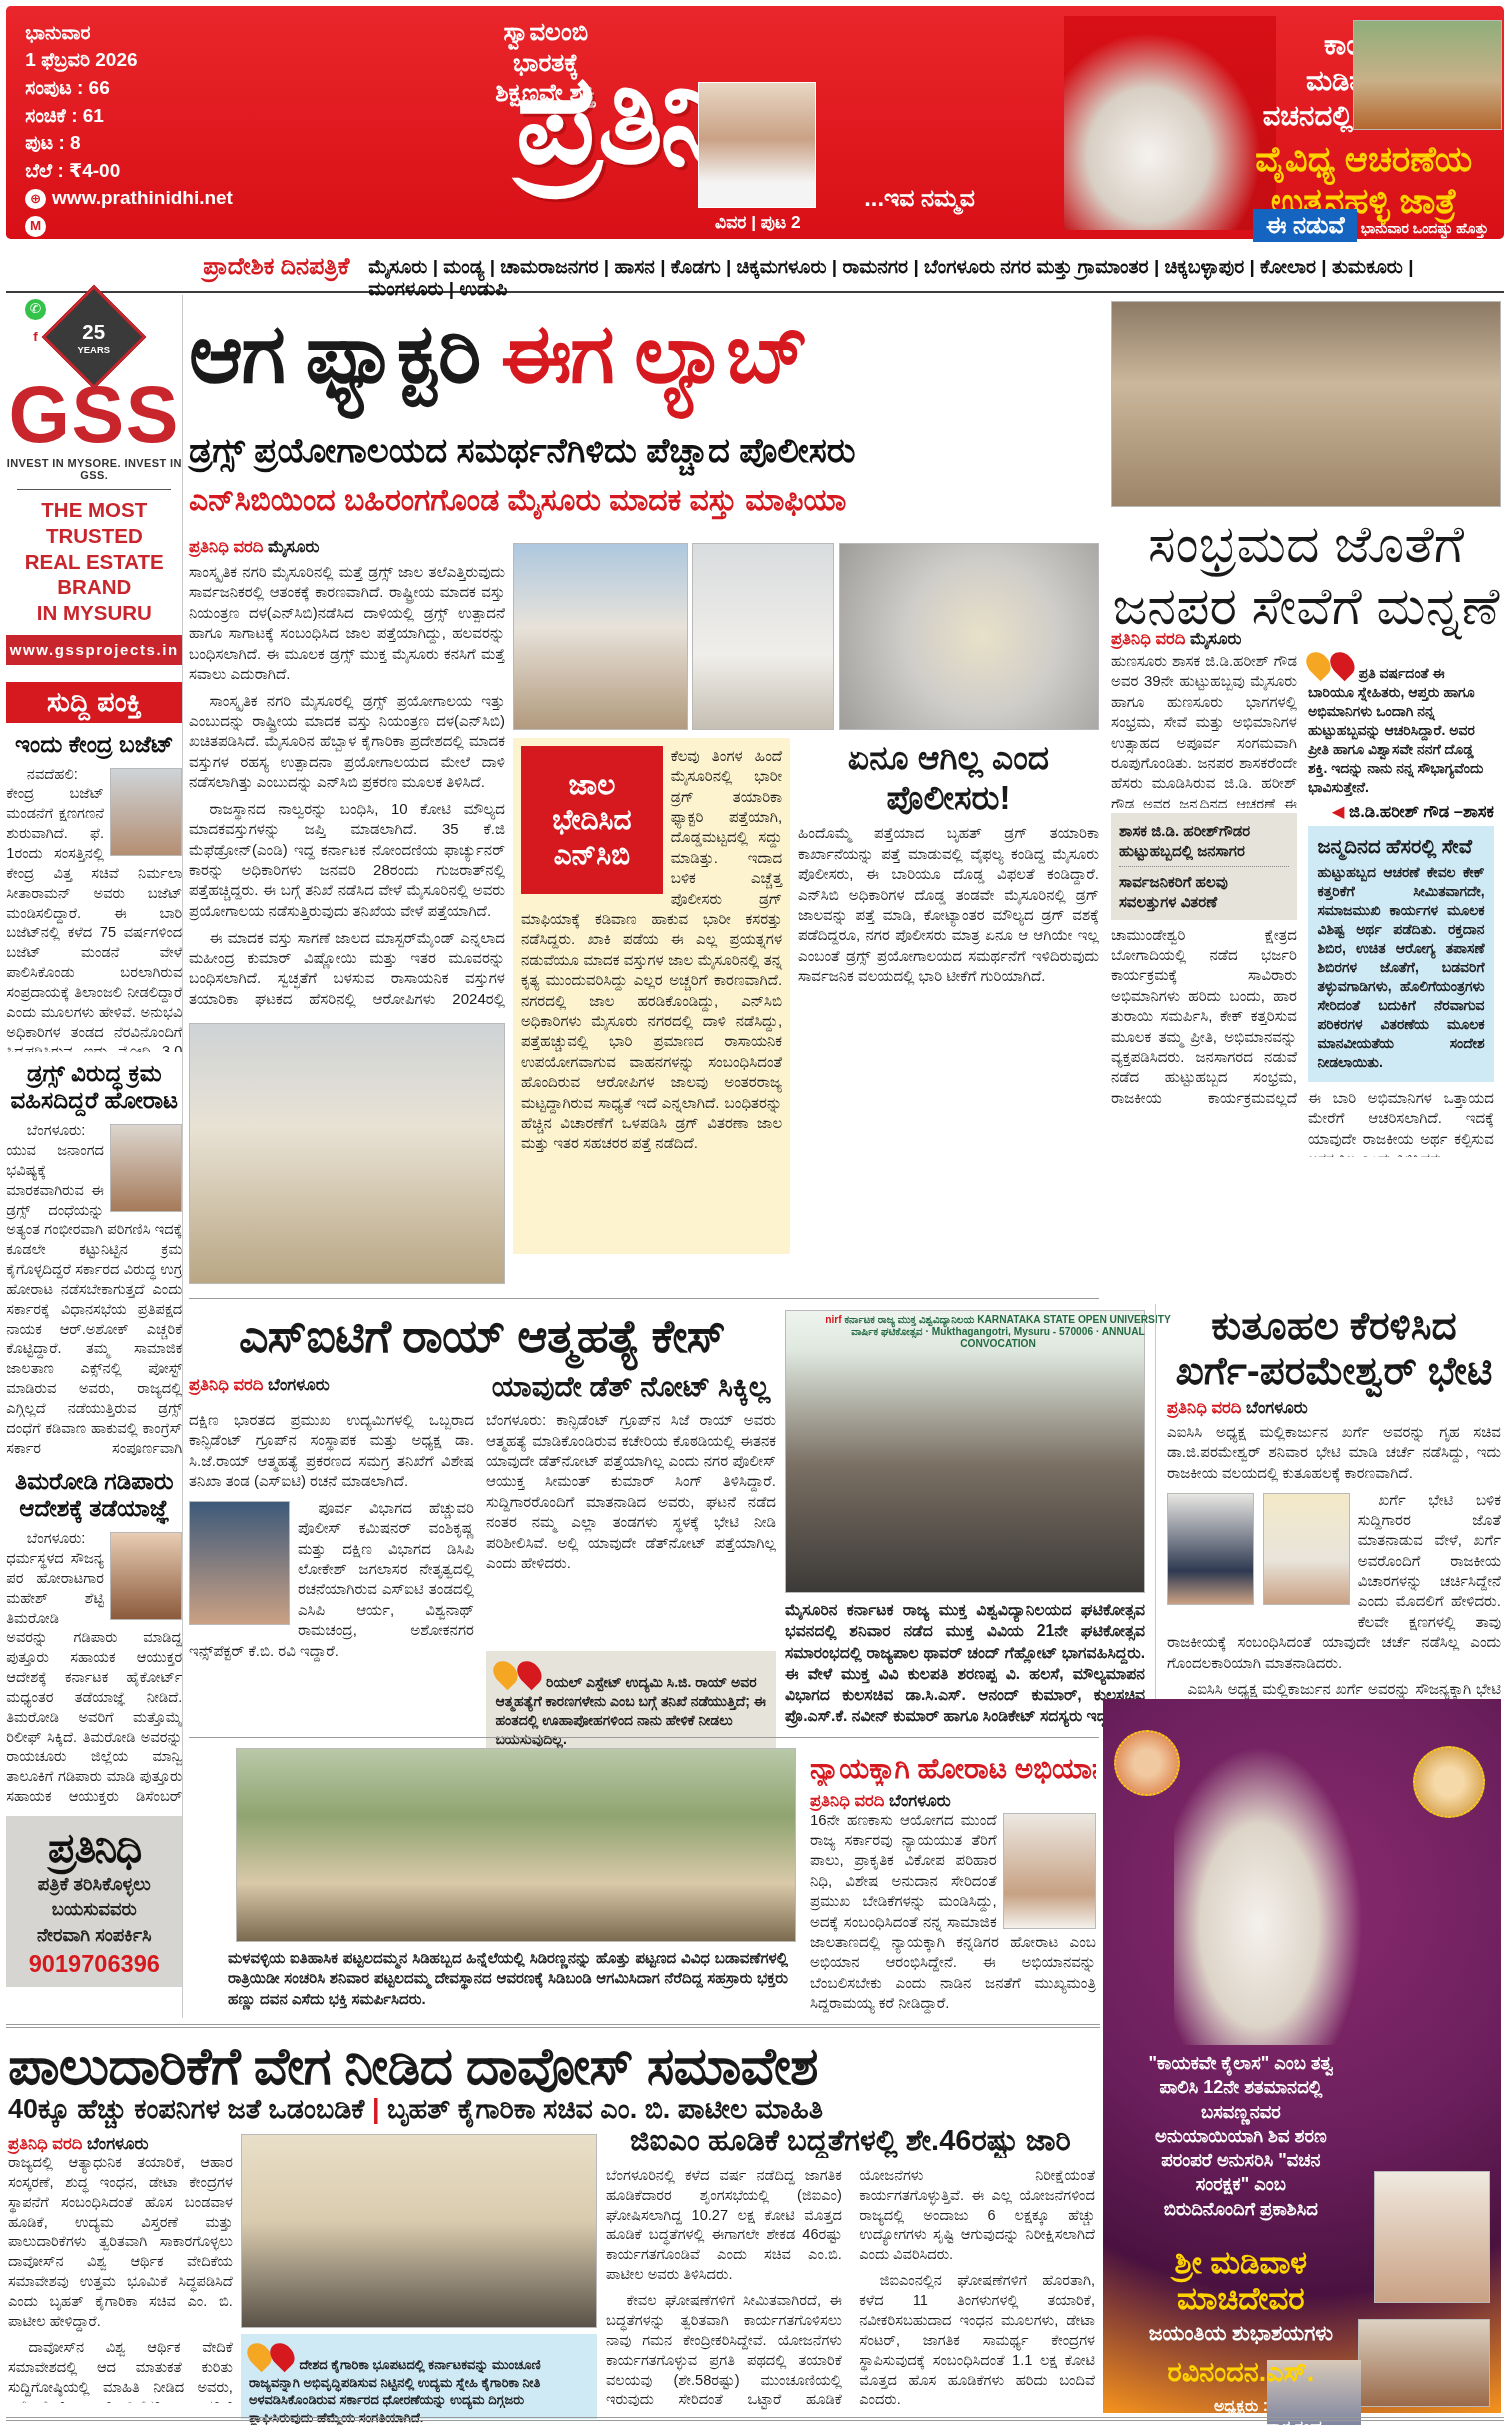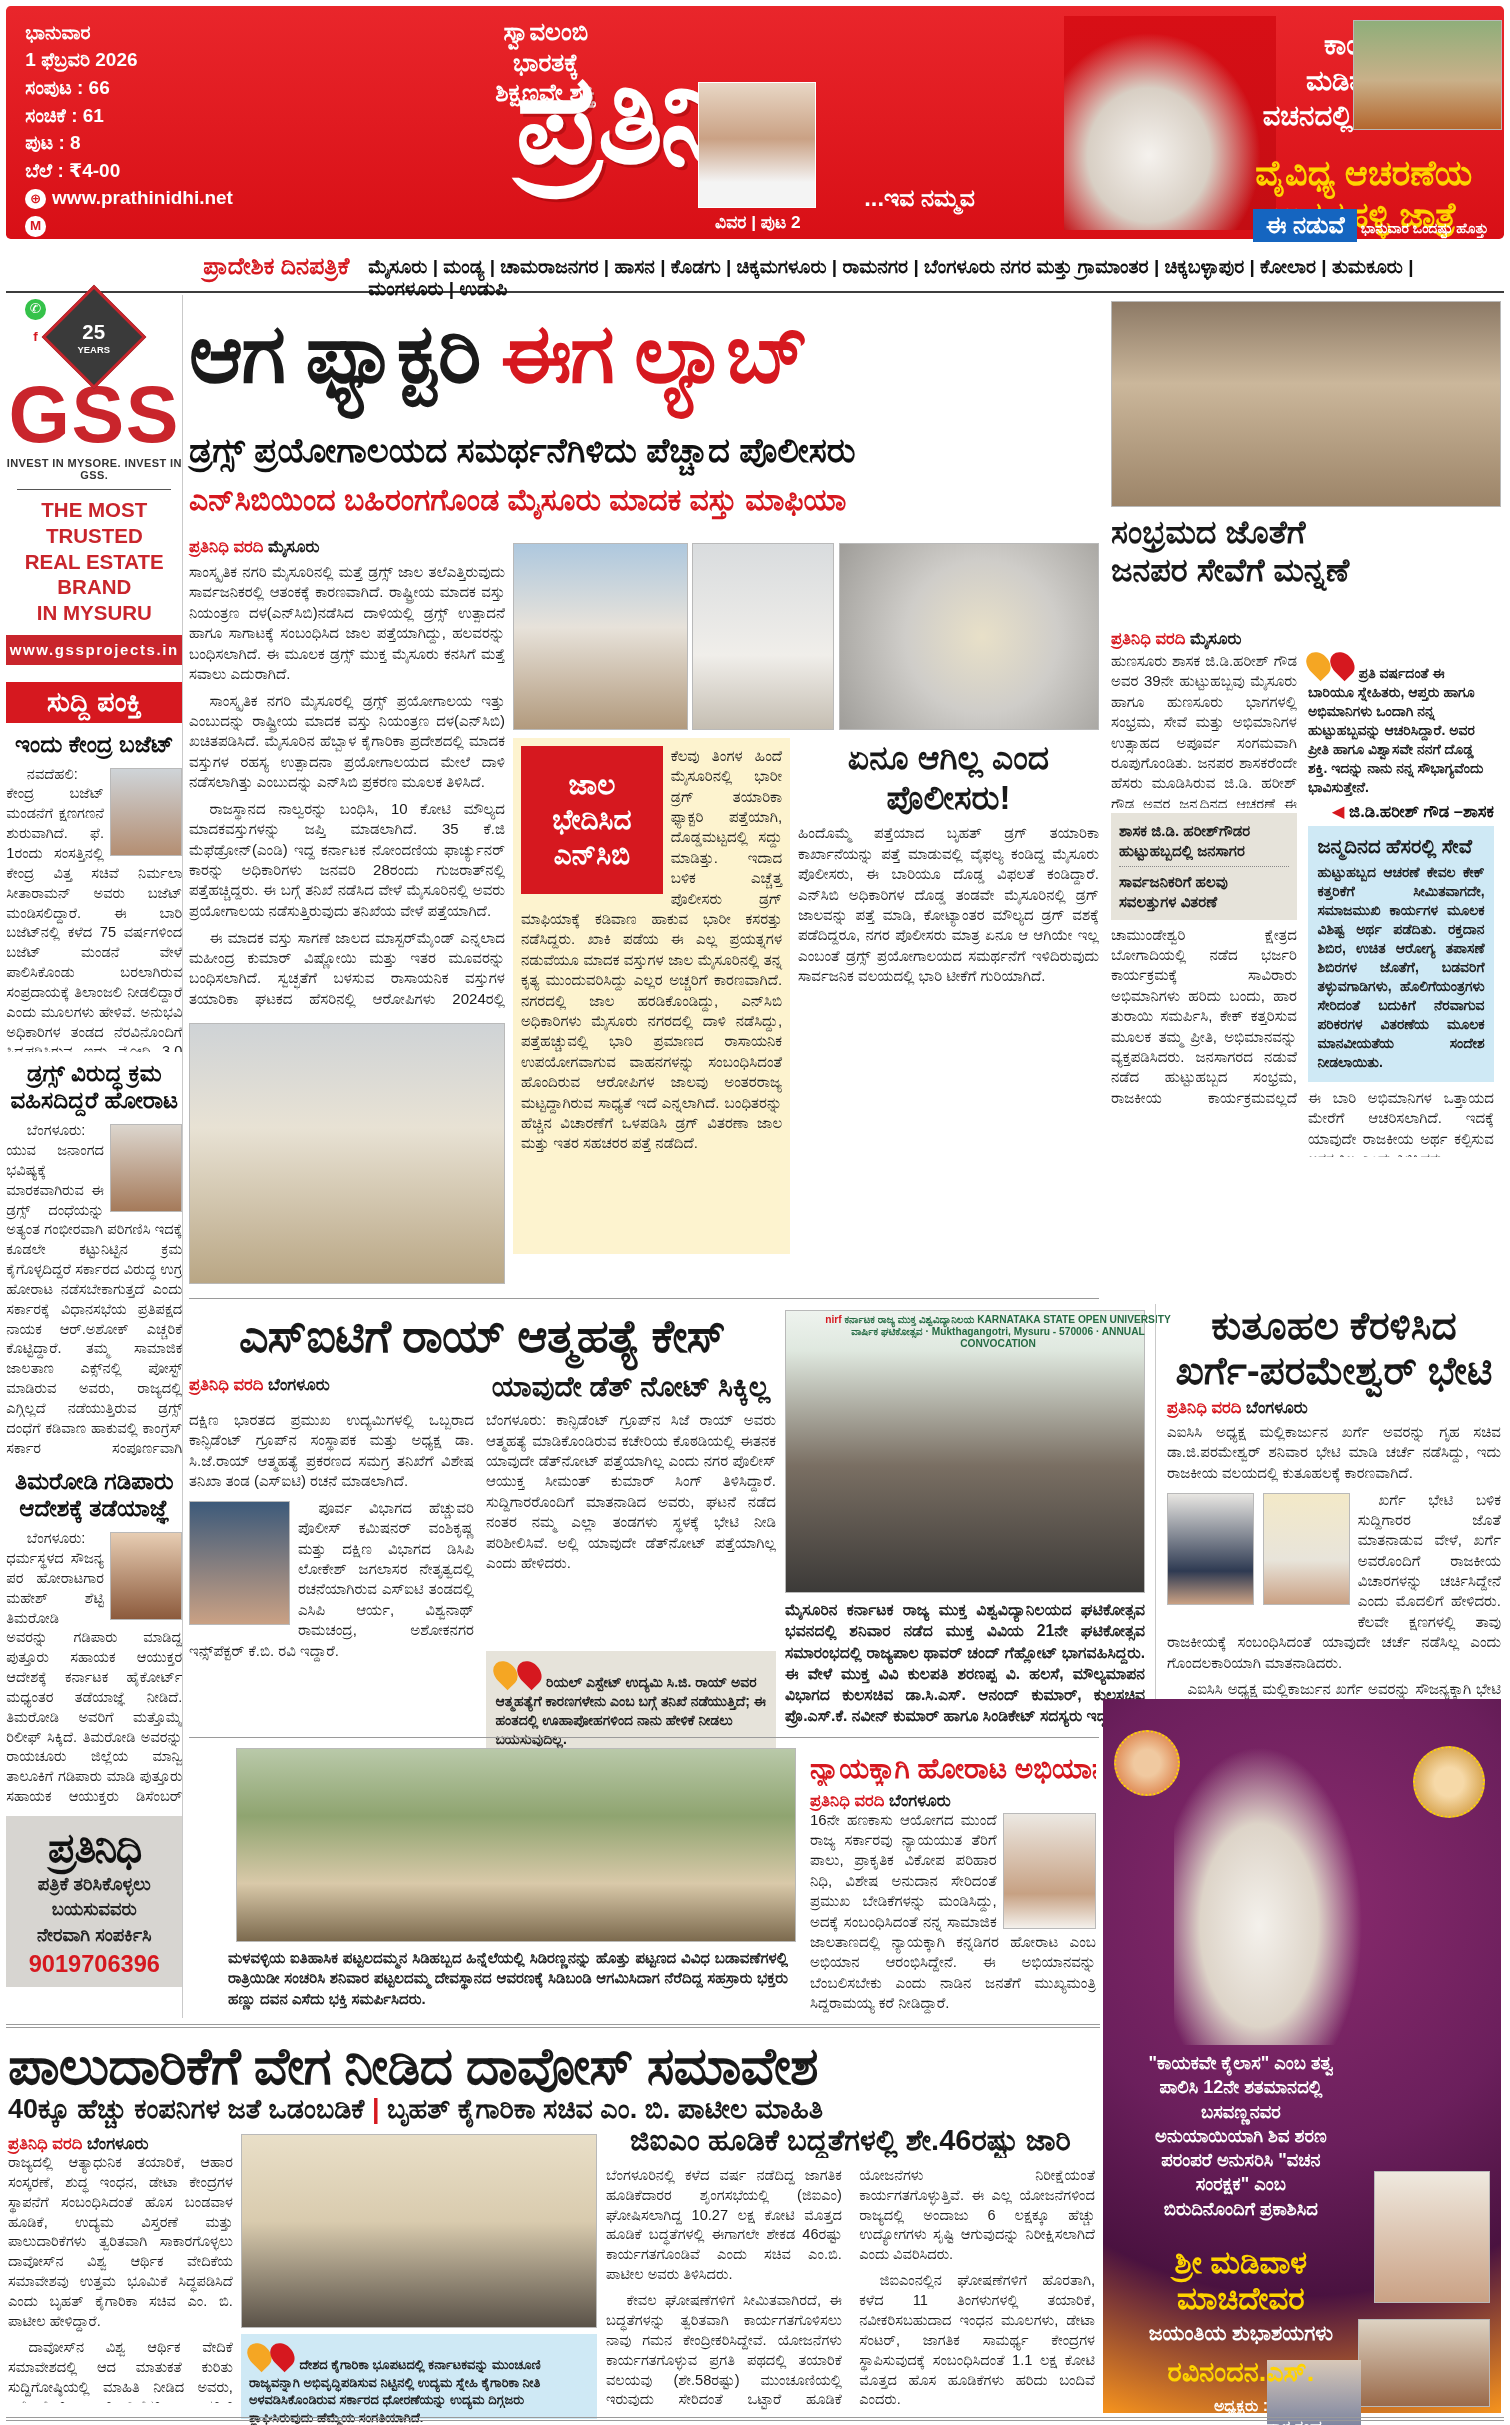--- a/index.html
+++ b/index.html
@@ -84,21 +84,21 @@
     <div class="photo" style="left:692px;top:76px;width:118px;height:126px;background:linear-gradient(180deg,#e8d7c5 0%,#caa184 45%,#f4f4f4 80%);border:1.6px solid #fff;"></div>
     <div class="abs" style="left:677px;top:206px;width:149px;text-align:center;font-size:17.3px;font-weight:bold;">ವಿವರ | ಪುಟ 2</div>
 
     <div class="photo" style="left:1058px;top:9.4px;width:212px;height:214px;border:none;background:radial-gradient(ellipse at 40% 65%,#f5f2ee 0%,#d8cfc4 34%,rgba(216,15,22,0) 62%),linear-gradient(180deg,#d80f16,#c30d13);"></div>
 
     <div class="abs" style="left:1255px;top:20.5px;width:228px;text-align:center;font-size:27.5px;font-weight:bold;line-height:1.3;">
       <div>ಕಾಯಕದಲ್ಲಿ ಮಡಿವಾಳನಾದೆ;</div>
       <div>ವಚನದಲ್ಲಿ ಕಲಿದೇವನಾದೆ!</div>
     </div>
     <div class="photo" style="left:1347px;top:14px;width:149px;height:110px;background:linear-gradient(180deg,#8fae7a 0%,#c9b089 55%,#b4672e 100%);"></div>
-    <div class="abs fair" style="left:1212px;top:146px;width:291px;">
+    <div class="abs fair" style="left:1212px;top:132px;width:291px;">
       <div>ವೈವಿಧ್ಯ ಆಚರಣೆಯ</div>
       <div>ಉತ್ತನಹಳ್ಳಿ ಜಾತ್ರೆ</div>
     </div>
     <div class="abs" style="left:1247px;top:203px;">
       <span class="badge-blue">ಈ ನಡುವೆ</span>
       <span style="font-size:14px;font-weight:bold;">ಭಾನುವಾರ ಒಂದಷ್ಟು ಹೊತ್ತು</span>
     </div>
   </header>
 
   <div class="regionbar">
@@ -256,21 +256,21 @@
       <div style="float:left;margin:3.1px 7.9px 3.1px 0;">
         <div class="photo" style="position:relative;display:inline-block;width:87px;height:112px;background:linear-gradient(180deg,#e8e6e2,#2e3a52 70%,#caa184);"></div>
         <div class="photo" style="position:relative;display:inline-block;width:87px;height:112px;margin-left:4.7px;background:linear-gradient(180deg,#f3e9c8,#e8e4da 60%,#caa184);"></div>
       </div>
       <p>ಖರ್ಗೆ ಭೇಟಿ ಬಳಿಕ ಸುದ್ದಿಗಾರರ ಜೊತೆ ಮಾತನಾಡುವ ವೇಳೆ, ಖರ್ಗೆ ಅವರೊಂದಿಗೆ ರಾಜಕೀಯ ವಿಚಾರಗಳನ್ನು ಚರ್ಚಿಸಿದ್ದೇನೆ ಎಂದು ಮೊದಲಿಗೆ ಹೇಳಿದರು. ಕೆಲವೇ ಕ್ಷಣಗಳಲ್ಲಿ ತಾವು ರಾಜಕೀಯಕ್ಕೆ ಸಂಬಂಧಿಸಿದಂತೆ ಯಾವುದೇ ಚರ್ಚೆ ನಡೆಸಿಲ್ಲ ಎಂದು ಗೊಂದಲಕಾರಿಯಾಗಿ ಮಾತನಾಡಿದರು.</p>
       <p>ಎಐಸಿಸಿ ಅಧ್ಯಕ್ಷ ಮಲ್ಲಿಕಾರ್ಜುನ ಖರ್ಗೆ ಅವರನ್ನು ಸೌಜನ್ಯಕ್ಕಾಗಿ ಭೇಟಿ ಮಾಡಿದ್ದೇನೆ. ನನ್ನ ಮತ್ತು ಅವರ ಕುಟುಂಬದ ನಡುವೆ ರಾಜಕೀಯ ಮೀರಿದ ಸಂಬಂಧವಿದೆ. ಭೇಟಿಯ ಸಂದರ್ಭದಲ್ಲಿ ರಾಜ್ಯ ರಾಜಕೀಯದ ಕೆಲ ವಿಚಾರಗಳನ್ನು ಅವರ ಗಮನಕ್ಕೆ ತಂದಿದ್ದೇನೆ ಎಂದು ತಿಳಿಸಿದರು.</p>
     </div>
   </div>
 
   <div class="photo" style="left:1111px;top:301px;width:390px;height:206px;background:linear-gradient(180deg,#8d7a66 0%,#cbb79b 40%,#9c8468 100%);"></div>
-  <div class="abs" style="left:1111px;top:513px;width:390px;font-size:32px;font-weight:bold;line-height:1.2;">
+  <div class="abs" style="left:1111px;top:513px;width:390px;font-size:52px;font-weight:normal;text-align:center;line-height:1.2;">
     <div>ಸಂಭ್ರಮದ ಜೊತೆಗೆ</div>
     <div>ಜನಪರ ಸೇವೆಗೆ ಮನ್ನಣೆ</div>
   </div>
   <div class="abs" style="left:1111px;top:629px;width:390px;">
     <span class="byline"><span class="red">ಪ್ರತಿನಿಧಿ ವರದಿ</span> <span>ಮೈಸೂರು</span></span>
     <div style="display:flex;gap:11px;margin-top:3.1px;">
       <div style="width:186px;">
         <div class="body-txt" style="height:157px;overflow:hidden;">
           <p style="text-indent:0;">ಹುಣಸೂರು ಶಾಸಕ ಜಿ.ಡಿ.ಹರೀಶ್ ಗೌಡ ಅವರ 39ನೇ ಹುಟ್ಟುಹಬ್ಬವು ಮೈಸೂರು ಹಾಗೂ ಹುಣಸೂರು ಭಾಗಗಳಲ್ಲಿ ಸಂಭ್ರಮ, ಸೇವೆ ಮತ್ತು ಅಭಿಮಾನಿಗಳ ಉತ್ಸಾಹದ ಅಪೂರ್ವ ಸಂಗಮವಾಗಿ ರೂಪುಗೊಂಡಿತು. ಜನಪರ ಶಾಸಕರೆಂದೇ ಹೆಸರು ಮೂಡಿಸಿರುವ ಜಿ.ಡಿ. ಹರೀಶ್ ಗೌಡ ಅವರ ಜನ್ಮದಿನದ ಆಚರಣೆ ಈ ಬಾರಿಯೂ ಸೇವೆ, ಸಂಭ್ರಮ ಮತ್ತು ಅಭಿಮಾನಿಗಳ ಅಪಾರ ವಿಶ್ವಾಸಕ್ಕೆ ಸಾಕ್ಷಿಯಾಯಿತು.</p>
         </div>

